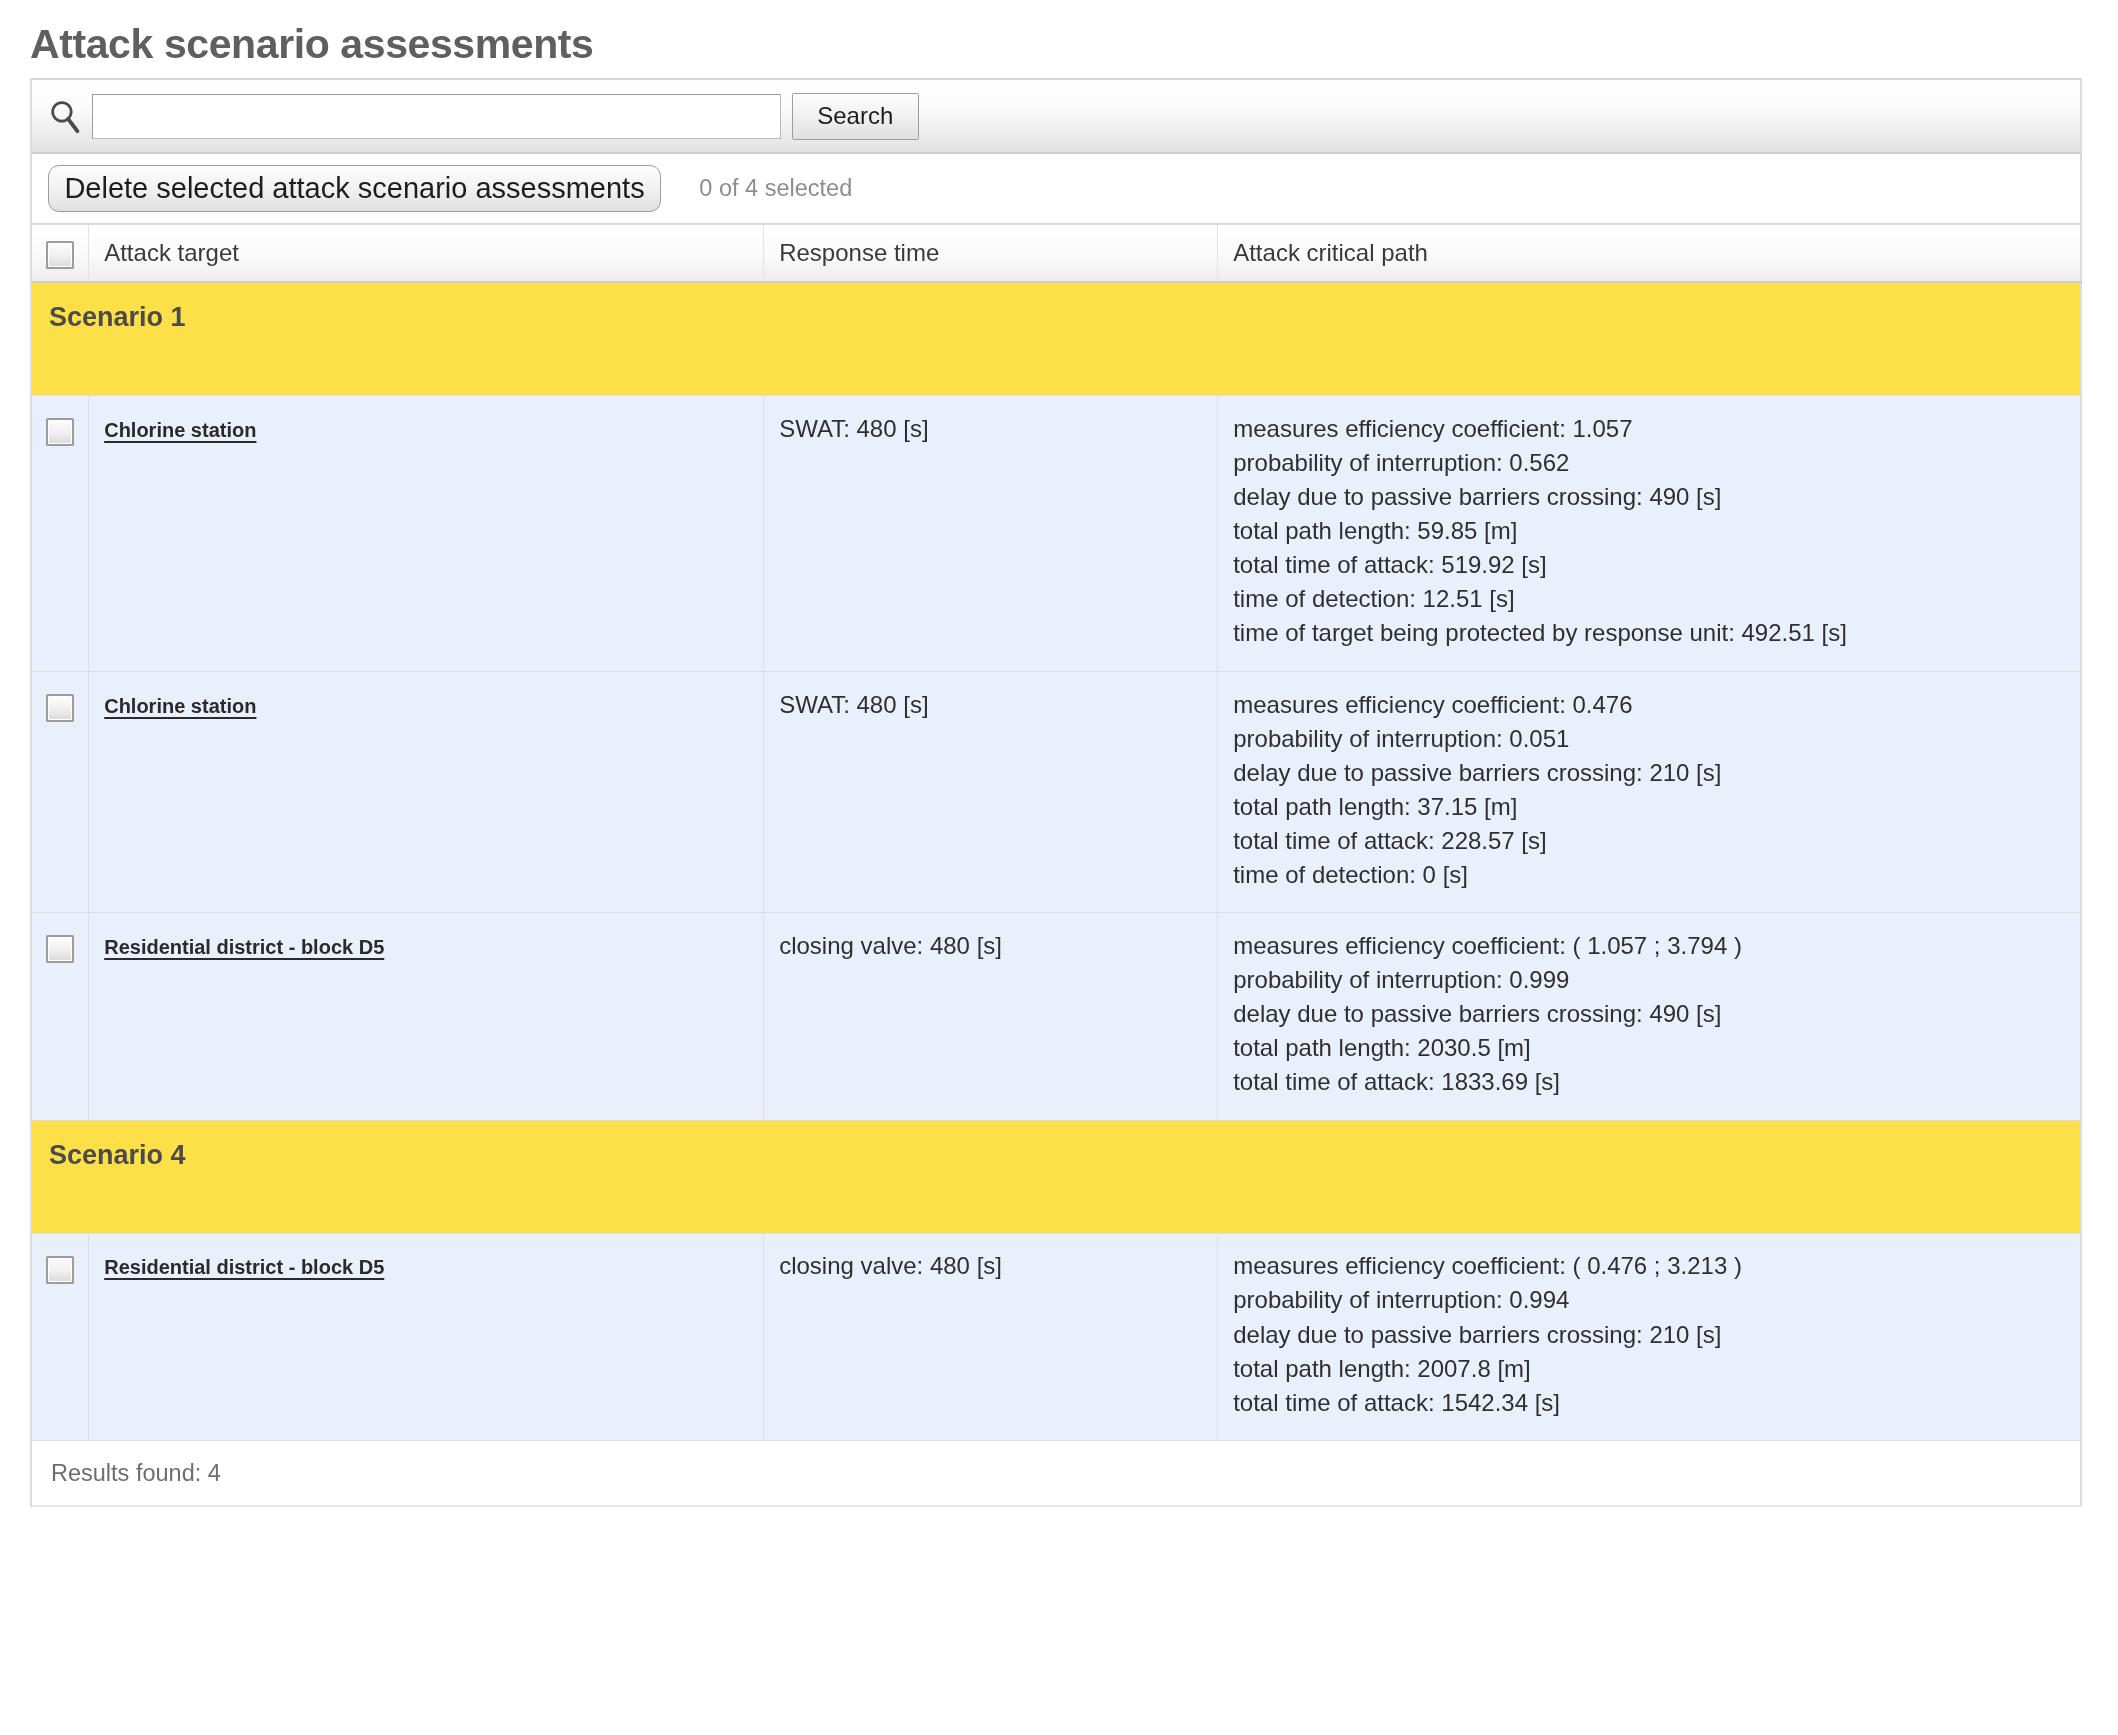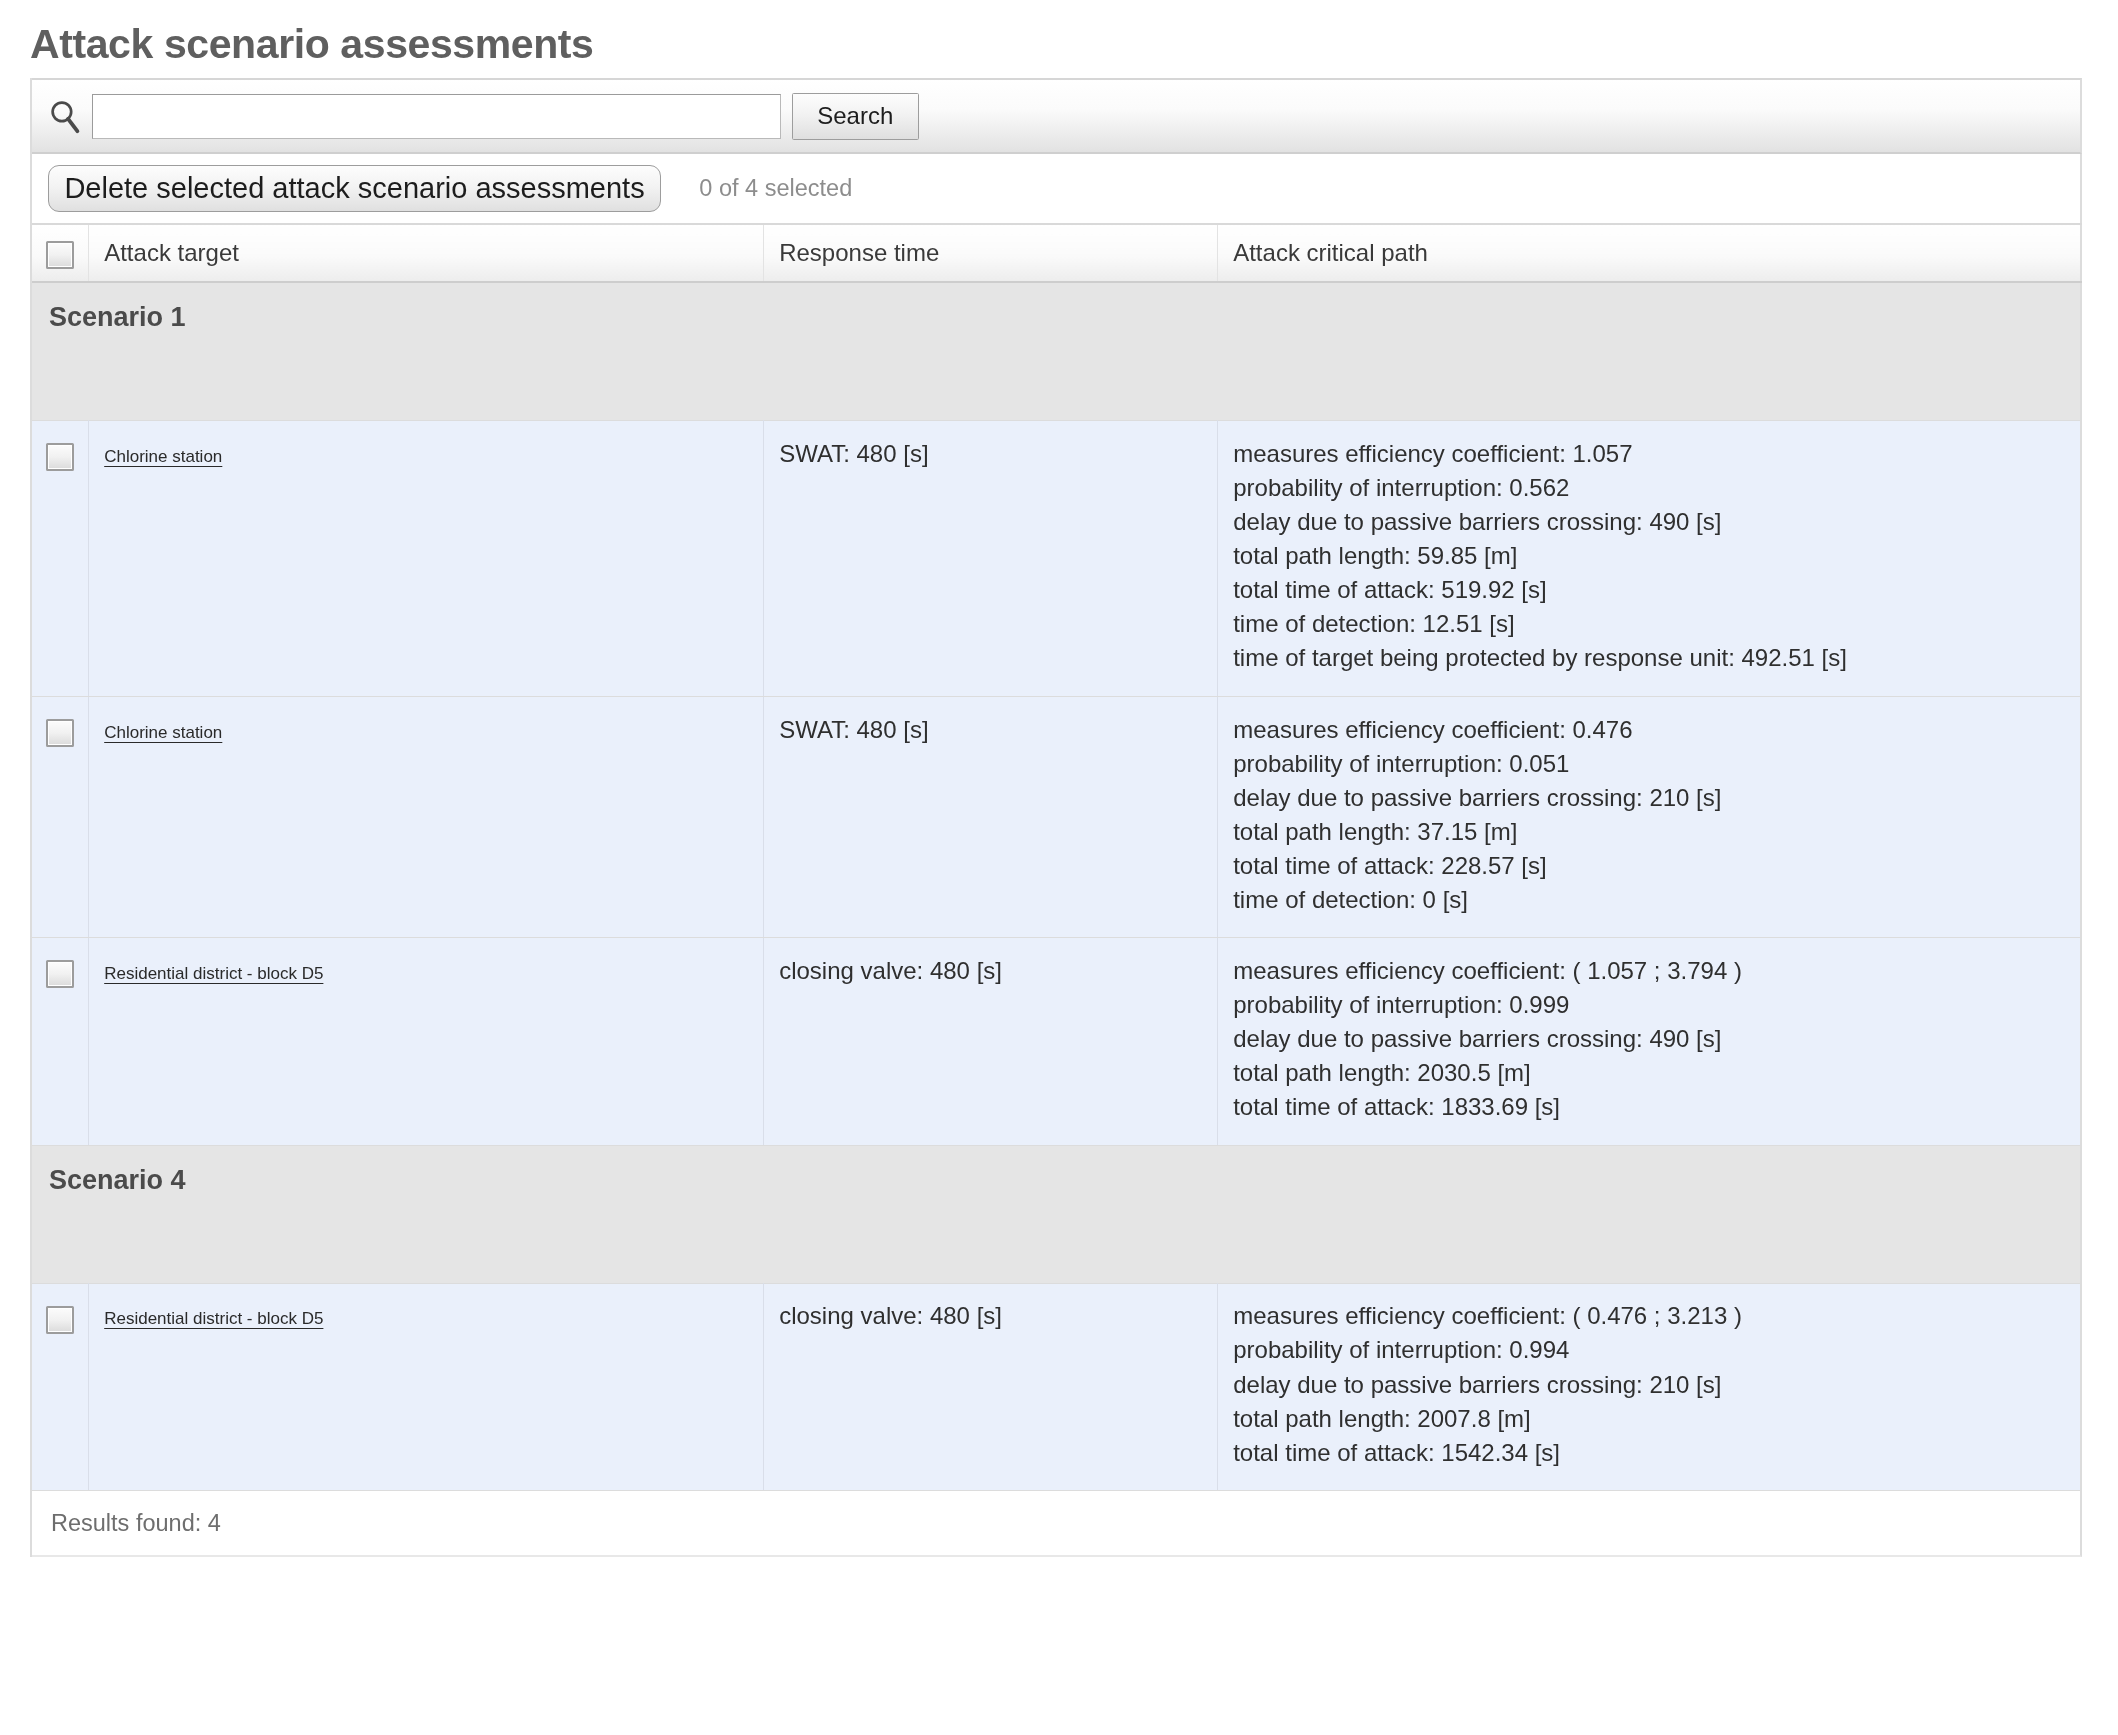--- a/index.html
+++ b/index.html
@@ -149,25 +149,25 @@
     box-sizing: border-box;
     vertical-align: middle;
   }
   thead th.th-check {
     padding-left: 0;
     text-align: center;
   }
   thead th:last-child { border-right: none; }
 
   tr.group-row td {
-    background: #e5e5e5;
+    background: #fde047;
     font-size: 27px;
     font-weight: bold;
     color: #4b4b4b;
-    padding: 19px 0 44px 17px;
+    padding: 19px 0 19px 17px;
     border-bottom: none;
     height: 74px;
     vertical-align: top;
   }
 
   tr.data-row td {
     background: #eaf0fb;
     border-top: 1.6px solid #dcdcdc;
     border-right: 1.6px solid #d9dee9;
     border-bottom: 1.6px solid #dcdcdc;
@@ -177,22 +177,22 @@
     color: #2f2f2f;
     line-height: 1.42;
   }
   tr.data-row td.cell-check {
     padding-left: 0;
     text-align: center;
   }
   tr.data-row td:last-child { border-right: none; }
 
   .target-link {
-    font-size: 17px;
-    font-weight: normal;
+    font-size: 20px;
+    font-weight: bold;
     color: #2a2a2a;
     text-decoration: underline;
     text-underline-offset: 3.9px;
     cursor: pointer;
     display: inline-block;
   }
 
   .path-line { display: block; white-space: nowrap; }
 
   

